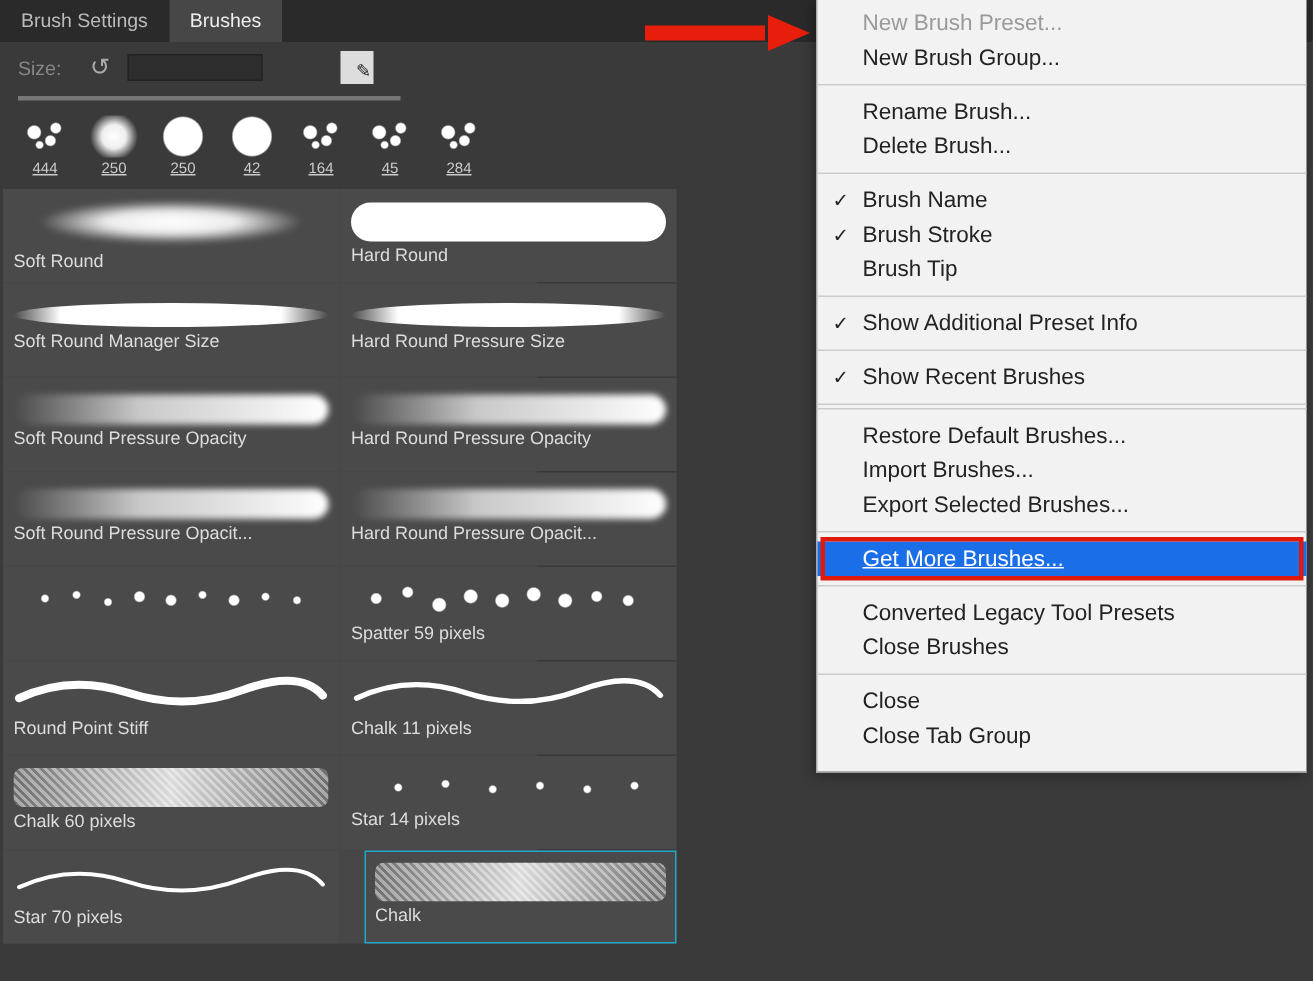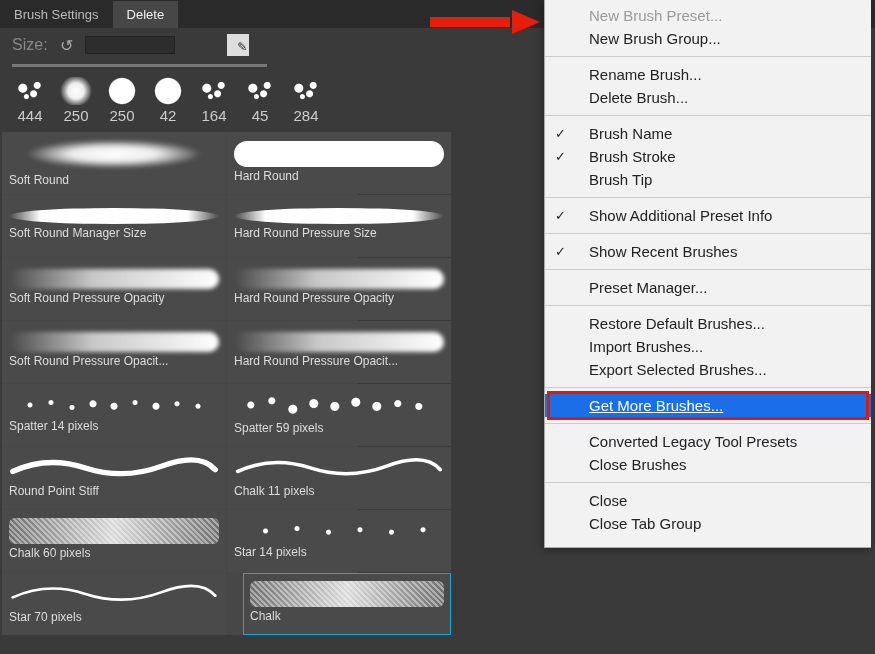--- a/index.html
+++ b/index.html
@@ -12,41 +12,40 @@
     color: #ccc;
     position: relative;
     overflow: hidden;
   }
 
   
   .tabs {
     display: flex;
     height: 28px;
     background: #2a2a2a;
-    align-items: center;
   }
   .tab {
     padding: 6px 14px;
     color: #bbb;
     font-size: 13px;
     cursor: pointer;
   }
   .tab.active {
     background: #474747;
     color: #eee;
   }
 
   
   .size-row {
     display: flex;
     align-items: center;
     padding: 6px 12px;
     gap: 12px;
   }
-  .size-label { color: #888; font-size: 16px; width: 36px; }
+  .size-label { color: #888; font-size: 13px; width: 36px; }
   .reset-icon { color: #aaa; font-size: 16px; cursor: pointer; }
   .size-field {
     width: 90px; height: 18px;
     background: #2d2d2d;
     border: 1px solid #222;
   }
   .brush-edit-icon {
     margin-left: 40px;
     width: 22px; height: 22px;
     background: #ddd;
@@ -79,21 +78,21 @@
   .recent-thumb .swatch.splat {
     background:
       radial-gradient(circle at 30% 40%, #fff 0 4px, transparent 5px),
       radial-gradient(circle at 60% 60%, #fff 0 3px, transparent 4px),
       radial-gradient(circle at 70% 30%, #fff 0 3px, transparent 4px),
       radial-gradient(circle at 40% 70%, #fff 0 2px, transparent 3px);
   }
   .recent-thumb .swatch.hard {
     background: radial-gradient(circle at 50% 50%, #fff 0%, #fff 55%, rgba(255,255,255,0) 60%);
   }
-  .recent-thumb .sz { font-size: 15px; color: #ccc; margin-top: 2px; }
+  .recent-thumb .sz { font-size: 10px; color: #ccc; margin-top: 2px; text-decoration: underline; }
 
   
   .brush-grid {
     display: grid;
     grid-template-columns: 224px 224px;
     grid-auto-rows: 62px;
     gap: 1px;
     margin: 4px 0 0 2px;
     background: #474747;
     width: 356px;
@@ -228,21 +227,21 @@
     border-left: 1px solid #aaa;
     border-bottom: 1px solid #aaa;
     box-shadow: -2px 2px 8px rgba(0,0,0,0.3);
     padding-bottom: 8px;
   }
   .flyout .group { padding: 4px 0; }
   .flyout .sep { height: 1px; background: #ccc; margin: 2px 0; }
   .flyout .item {
     display: flex;
     align-items: center;
-    padding: 3px 12px 3px 44px;
+    padding: 3px 12px 3px 30px;
     position: relative;
     cursor: pointer;
   }
   .flyout .item.disabled { color: #9a9a9a; cursor: default; }
   .flyout .item .check {
     position: absolute; left: 10px; top: 4px;
     font-size: 13px;
   }
   .flyout .item.highlighted {
     background: #1a6fe8;
@@ -255,21 +254,21 @@
     top: -3px; bottom: -3px;
     border: 3px solid #e01a0a;
     pointer-events: none;
   }
 </style>
 </head>
 <body>
 
 <div class="tabs">
   <div class="tab">Brush Settings</div>
-  <div class="tab active">Delete</div>
+  <div class="tab active">Brushes</div>
 </div>
 
 <div class="size-row">
   <span class="size-label">Size:</span>
   <span class="reset-icon">↺</span>
   <div class="size-field"></div>
   <div class="brush-edit-icon"></div>
 </div>
 <div class="size-slider"></div>
 
@@ -332,21 +331,20 @@
     <div class="brush-cell">
       <div class="stroke stroke-fade"></div>
       <div class="brush-label">Soft Round Pressure Opacit...</div>
     </div>
     <div class="brush-cell">
       <div class="stroke stroke-fade"></div>
       <div class="brush-label">Hard Round Pressure Opacit...</div>
     </div>
     <div class="brush-cell">
       <div class="stroke stroke-spatter"></div>
-      <div class="brush-label">Spatter 14 pixels</div>
     </div>
     <div class="brush-cell">
       <div class="stroke stroke-spatter2"></div>
       <div class="brush-label">Spatter 59 pixels</div>
     </div>
     <div class="brush-cell">
       <div class="stroke stroke-wavy"><svg viewBox="0 0 220 34" preserveAspectRatio="none">
           <path d="M4 22 Q 40 4, 80 18 T 160 16 T 216 20" stroke="#fff" stroke-width="6" fill="none" stroke-linecap="round"></path>
         </svg></div>
       <div class="brush-label">Round Point Stiff</div>
@@ -422,25 +420,20 @@
       </div>
     </div>
     <div class="sep"></div>
     <div class="group">
       <div class="item">
         <span class="check">✓</span>
         <span>Show Recent Brushes</span>
       </div>
     </div>
     <div class="sep"></div>
-    <div class="group">
-      <div class="item">
-        <span>Preset Manager...</span>
-      </div>
-    </div>
     <div class="sep"></div>
     <div class="group">
       <div class="item">
         <span>Restore Default Brushes...</span>
       </div>
       <div class="item">
         <span>Import Brushes...</span>
       </div>
       <div class="item">
         <span>Export Selected Brushes...</span>

